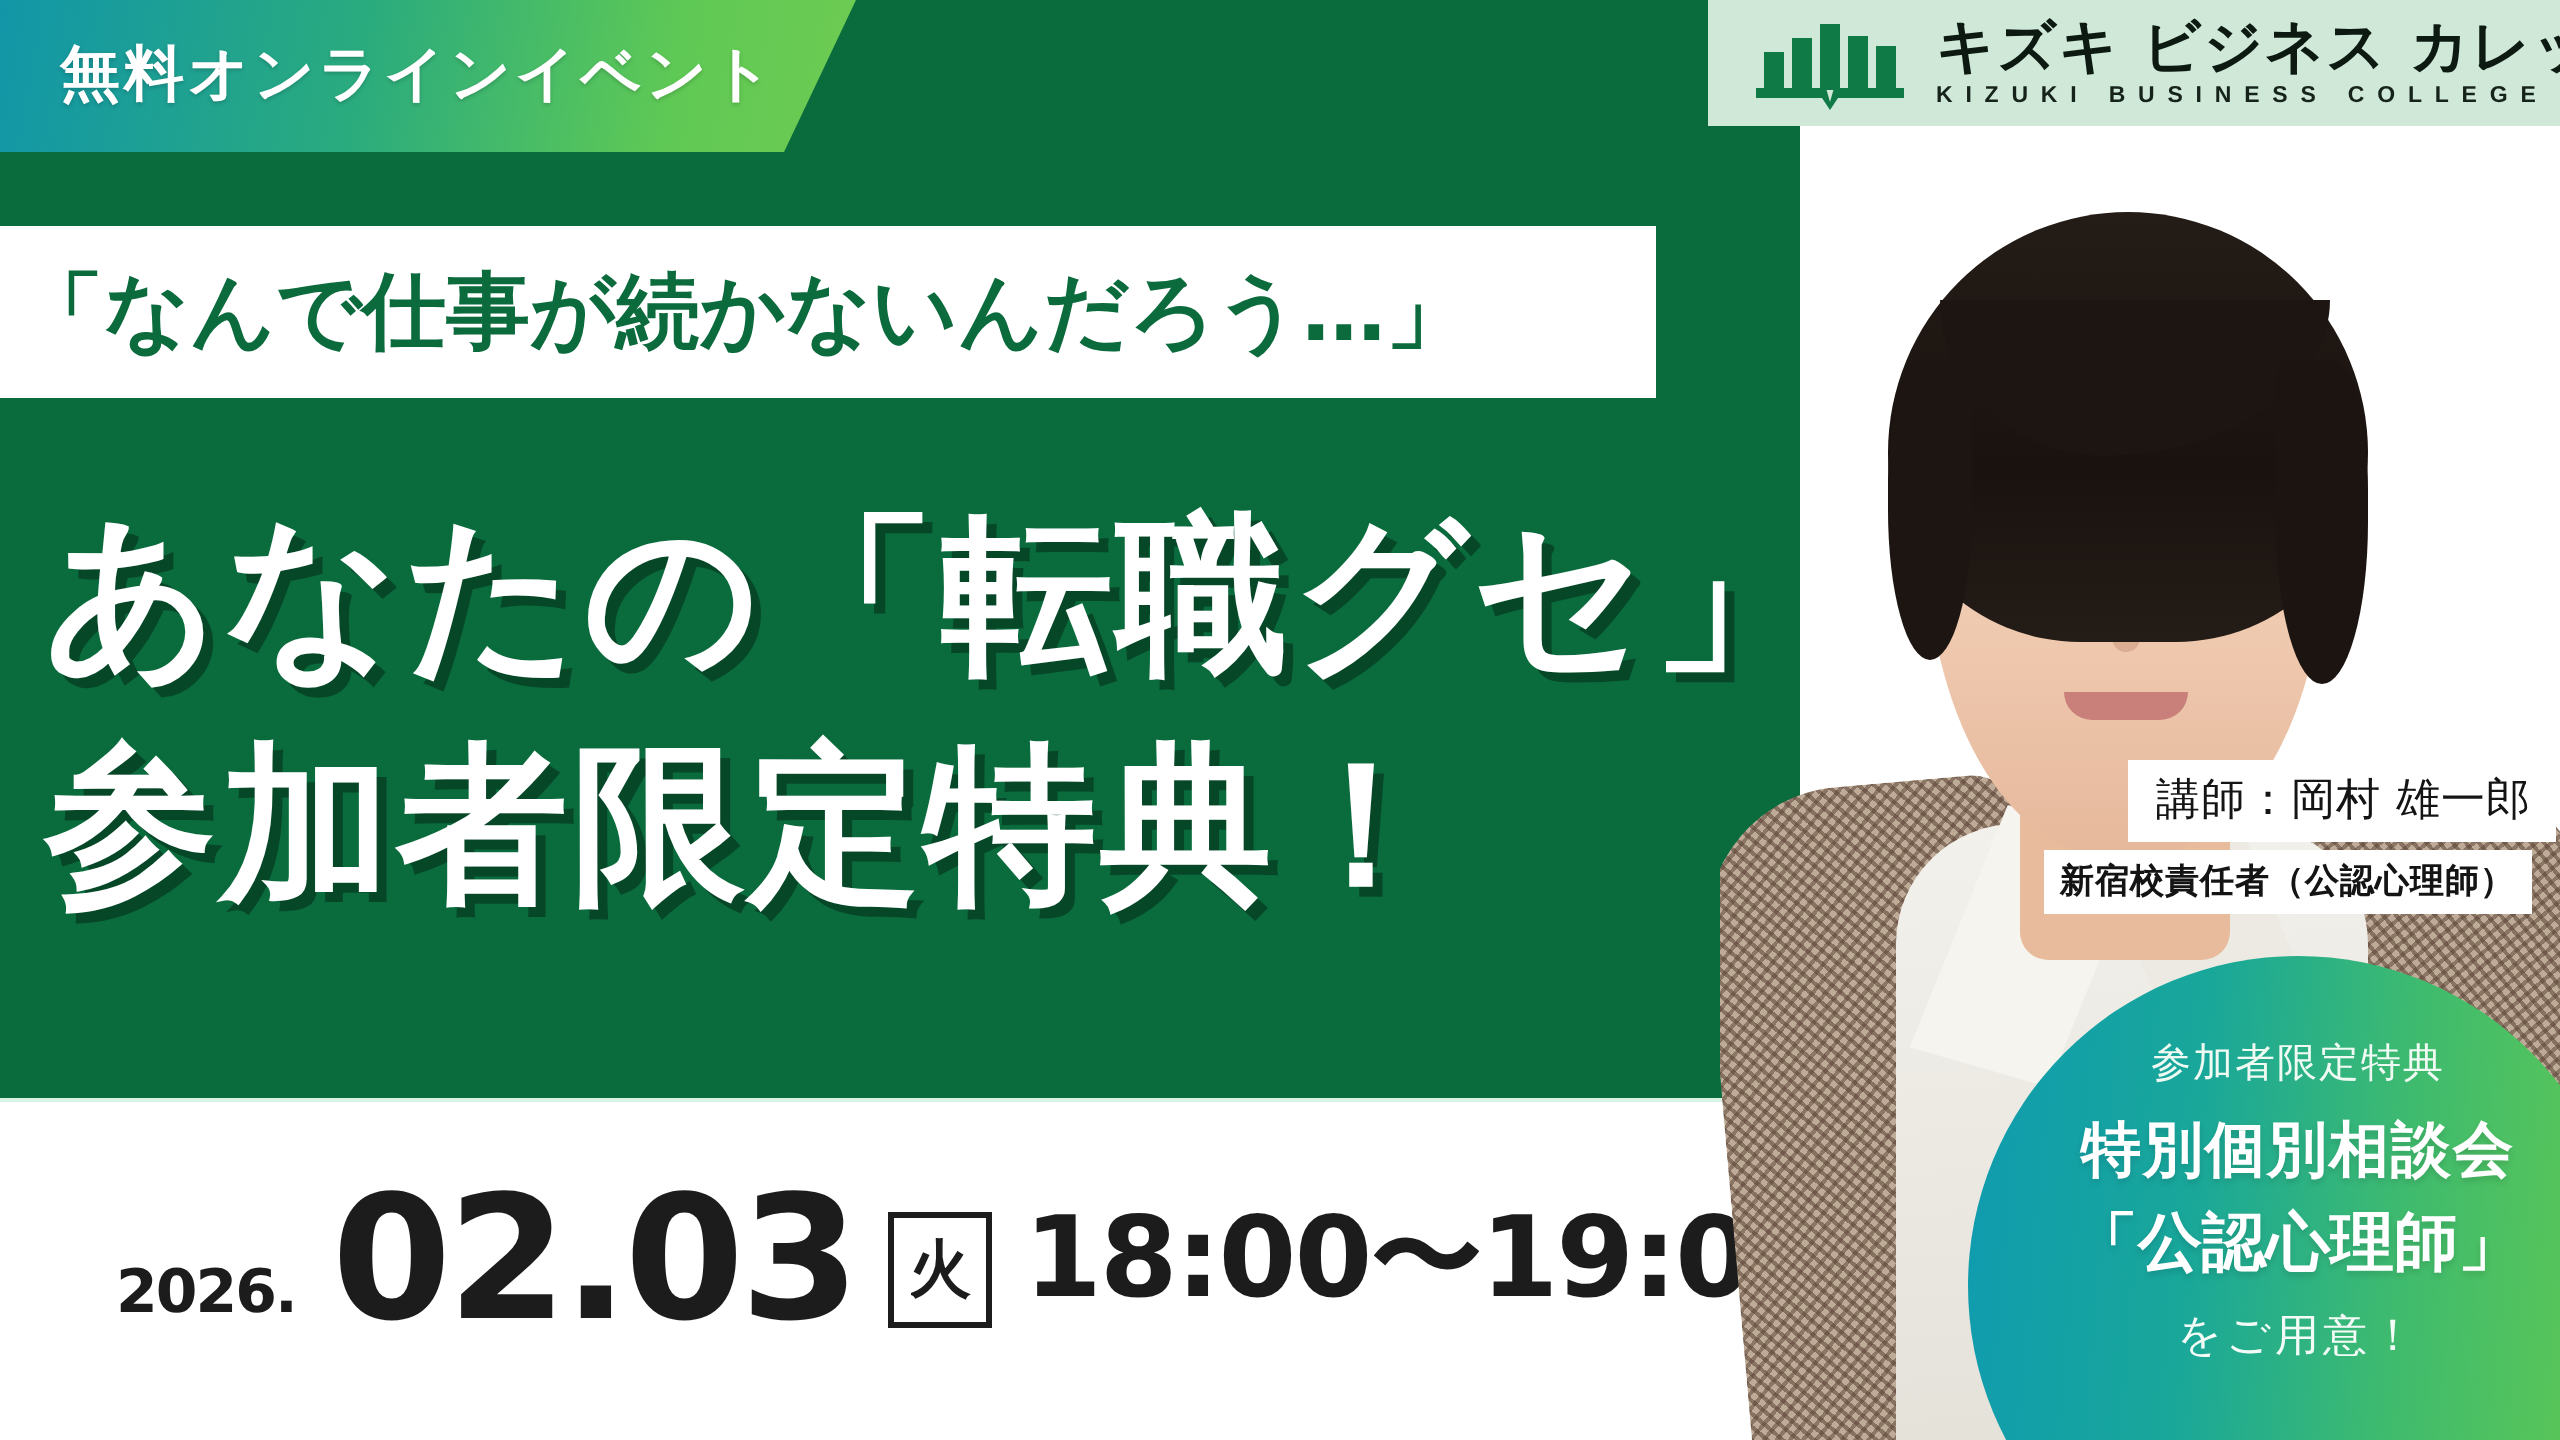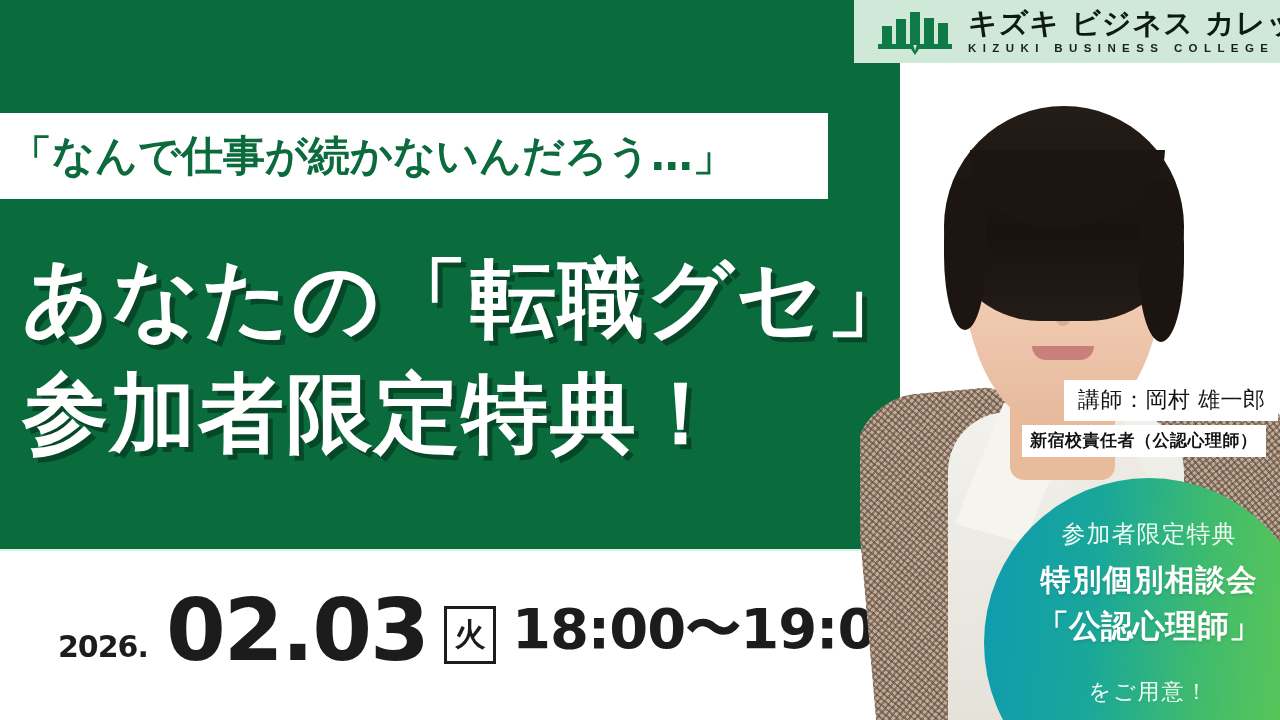--- a/index.html
+++ b/index.html
@@ -184,24 +184,24 @@
   .d-time{ font-size:56px; font-weight:bold; color:#1c1c1c; margin-left:16px; margin-bottom:2px; letter-spacing:-1px; font-family:"DejaVu Sans","Liberation Sans",sans-serif; }
 
   
   .benefit{
     position:absolute; left:984px; top:478px; width:330px; height:330px;
     border-radius:50%; z-index:9;
     background:linear-gradient(95deg,#0f9bb0 0%,#19a79a 34%,#3fbb6e 64%,#63c94f 100%);
     display:flex; flex-direction:column; align-items:center; justify-content:flex-start;
     padding-top:40px; overflow:hidden;
   }
-  .bn1{ font-size:24px; color:#eefaf2; font-weight:500; letter-spacing:1px; white-space:nowrap; font-family:"DejaVu Sans","Liberation Sans",sans-serif; }
+  .bn1{ font-size:20px; color:#eefaf2; font-weight:500; letter-spacing:1px; white-space:nowrap; font-family:"DejaVu Sans","Liberation Sans",sans-serif; }
   .bn2{ font-size:30px; color:#ffffff; font-weight:bold; letter-spacing:1px; margin-top:10px; white-space:nowrap; text-shadow:0 2px 3px rgba(0,0,0,.12); font-family:"DejaVu Sans","Liberation Sans",sans-serif; }
   .bn3{ font-size:32px; color:#ffffff; font-weight:bold; letter-spacing:0px; margin-top:4px; white-space:nowrap; text-shadow:0 2px 3px rgba(0,0,0,.12); font-family:"DejaVu Sans","Liberation Sans",sans-serif; }
-  .bn4{ font-size:22px; color:#f2fbf6; font-weight:500; letter-spacing:2px; margin-top:28px; white-space:nowrap; font-family:"DejaVu Sans","Liberation Sans",sans-serif; }
+  .bn4{ font-size:22px; color:#f2fbf6; font-weight:500; letter-spacing:2px; margin-top:9px; white-space:nowrap; font-family:"DejaVu Sans","Liberation Sans",sans-serif; }
 </style>
 </head>
 <body>
 
 <div class="stage">
 
   <div class="green-panel"></div>
 
   <div class="photo">
     <div class="ph-jacket-l"></div>
@@ -218,20 +218,23 @@
     <div class="ph-eye-l"></div>
     <div class="ph-eye-r"></div>
     <div class="ph-nose"></div>
     <div class="ph-mouth"></div>
     <div class="ph-hair"></div>
     <div class="ph-hair-sweep"></div>
     <div class="ph-hair-sideL"></div>
     <div class="ph-hair-sideR"></div>
   </div>
 
+  <div class="ribbon">
+    <div class="ribbon-text">無料オンラインイベント</div>
+  </div>
 
   <div class="logo-bar">
     <div class="logo-mark">
       <svg viewBox="0 0 78 46" width="78" height="46" aria-hidden="true">
         <rect x="6" y="17" width="10" height="19" fill="#0f7a46"></rect>
         <rect x="20" y="10" width="10" height="26" fill="#0f7a46"></rect>
         <rect x="34" y="3" width="10" height="33" fill="#0f7a46"></rect>
         <rect x="48" y="9" width="10" height="27" fill="#0f7a46"></rect>
         <rect x="62" y="14" width="10" height="22" fill="#0f7a46"></rect>
         <path d="M2 35 L37 35 L39 42 L41 35 L76 35 L76 40 L43 40 L39 46 L35 40 L2 40 Z" fill="#0f7a46"></path>

